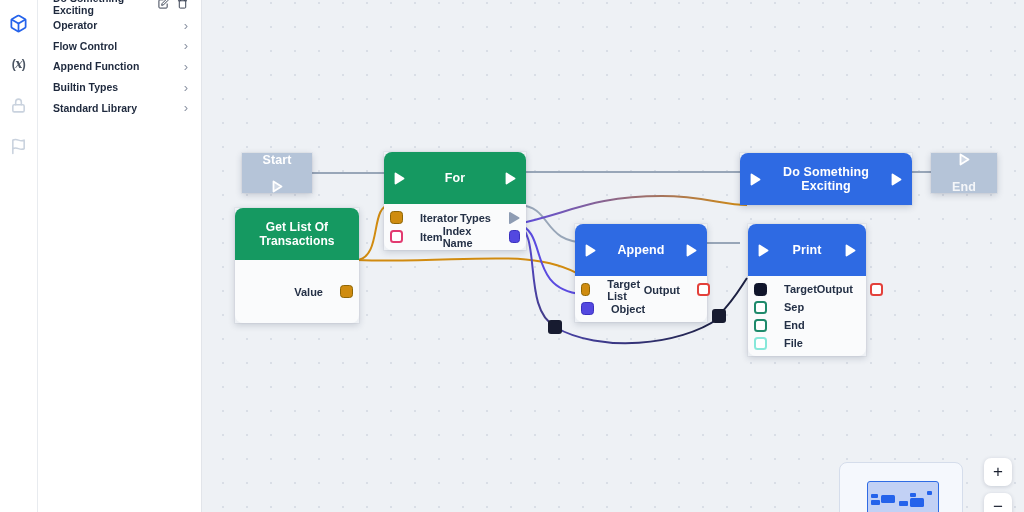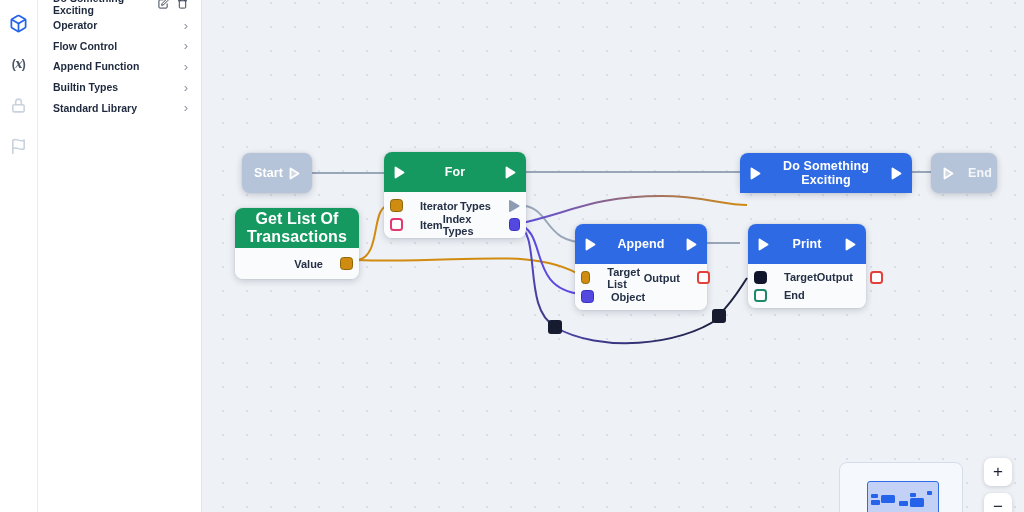--- a/index.html
+++ b/index.html
@@ -25,23 +25,23 @@
   .mrow .ricons { display:flex; gap:8px; align-items:center; }
 
   
   .canvas { position:absolute; left:202px; top:0; width:822px; height:512px;
     background:#eef1f5;
     background-image:radial-gradient(#d9dee6 1.3px, transparent 1.4px);
     background-size:24px 24px; background-position:9px 15px; }
   .wires { position:absolute; left:0; top:0; width:822px; height:512px; z-index:1; }
 
   
-  .node { position:absolute; z-index:10; border-radius:8px; cursor:grab;
-    box-shadow:0 2px 7px rgba(25,39,70,0.20), 0 0 0 1px rgba(25,39,70,0.03); }
-  .node .nhead { height:40px; border-radius:8px 8px 0 0; display:flex; align-items:center;
+  .node { position:absolute; z-index:10; border-radius:0; cursor:grab;
+    box-shadow:0 2px 7px rgba(25,39,70,0.20), 0 0 0 1px rgba(25,39,70,0.03);flex-direction:column; }
+  .node .nhead { height:52px; border-radius:8px 8px 0 0; display:flex; align-items:center;
     justify-content:space-between; padding:0 10px; }
   .node .nbody { background:#fafbfc; border-radius:0 0 8px 8px; padding:4px 0; }
   .nhead.green { background:#159961; }
   .nhead.blue  { background:#2e6ae3; }
   .ntitle { color:#ffffff; font-weight:700; font-size:12.5px; letter-spacing:0.1px; }
   .nhead .ntitle { flex:1; text-align:center; padding:0 6px; }
   .simple { height:40px; display:flex; align-items:center; justify-content:space-between;
     padding:0 12px; background:#b5c4d8; }
   .simple.endn { justify-content:flex-start; gap:14px; }
   .tri { display:flex; align-items:center; }
@@ -176,23 +176,23 @@
     <span class="ntitle">Start</span>
     <span class="tri">
       <svg width="11" height="13" viewBox="0 0 11 13">
           <path d="M1.5 1.5 L9.5 6.5 L1.5 11.5 Z" fill="rgba(255,255,255,0.35)" stroke="#fff" stroke-width="1.8" stroke-linejoin="round"></path>
         </svg>
     </span>
   </div>
 
   <div class="node" style="left:33px; top:208px; width:124px;">
     <div class="nhead green" style="padding:0 4px;">
-      <span class="ntitle" style="font-size:16px;">Get List Of Transactions</span>
-    </div>
-    <div class="nbody" style="padding:6px 0;">
+      <span class="ntitle" style="font-size:12px;">Get List Of Transactions</span>
+    </div>
+    <div class="nbody" style="padding:22px 0;">
       <div class="prow" style="justify-content:flex-end;">
         <span class="pside">
           <span class="plabel">Value</span>
           <span class="sq amber"></span>
         </span>
       </div>
     </div>
   </div>
 
   <div class="node" style="left:182px; top:152px; width:142px;">
@@ -223,21 +223,21 @@
               </svg>
           </span>
         </span>
       </div>
       <div class="prow">
         <span class="pside">
           <span class="sq o-pink"></span>
           <span class="plabel">Item</span>
         </span>
         <span class="pside">
-          <span class="plabel">Index Types</span>
+          <span class="plabel">Index Name</span>
           <span class="sq indigo"></span>
         </span>
       </div>
     </div>
   </div>
 
   <div class="node" style="left:538px; top:153px; width:172px;">
     <div class="nhead blue">
       <span class="tri">
         <svg width="11" height="13" viewBox="0 0 11 13">
@@ -317,21 +317,33 @@
           <span class="plabel">Target</span>
         </span>
         <span class="pside">
           <span class="plabel">Output</span>
           <span class="sq o-red"></span>
         </span>
       </div>
       <div class="prow prow18">
         <span class="pside">
           <span class="sq o-teal"></span>
+          <span class="plabel">Sep</span>
+        </span>
+      </div>
+      <div class="prow prow18">
+        <span class="pside">
+          <span class="sq o-teal"></span>
           <span class="plabel">End</span>
+        </span>
+      </div>
+      <div class="prow prow18">
+        <span class="pside">
+          <span class="sq o-cyan"></span>
+          <span class="plabel">File</span>
         </span>
       </div>
     </div>
   </div>
 
   <div class="minimap">
     <div class="mviewport">
       <svg width="72" height="40" viewBox="0 0 72 40">
         <rect x="3" y="12" width="7" height="4" rx="1" fill="#2563eb"></rect>
         <rect x="3" y="18" width="9" height="5" rx="1" fill="#2563eb"></rect>

